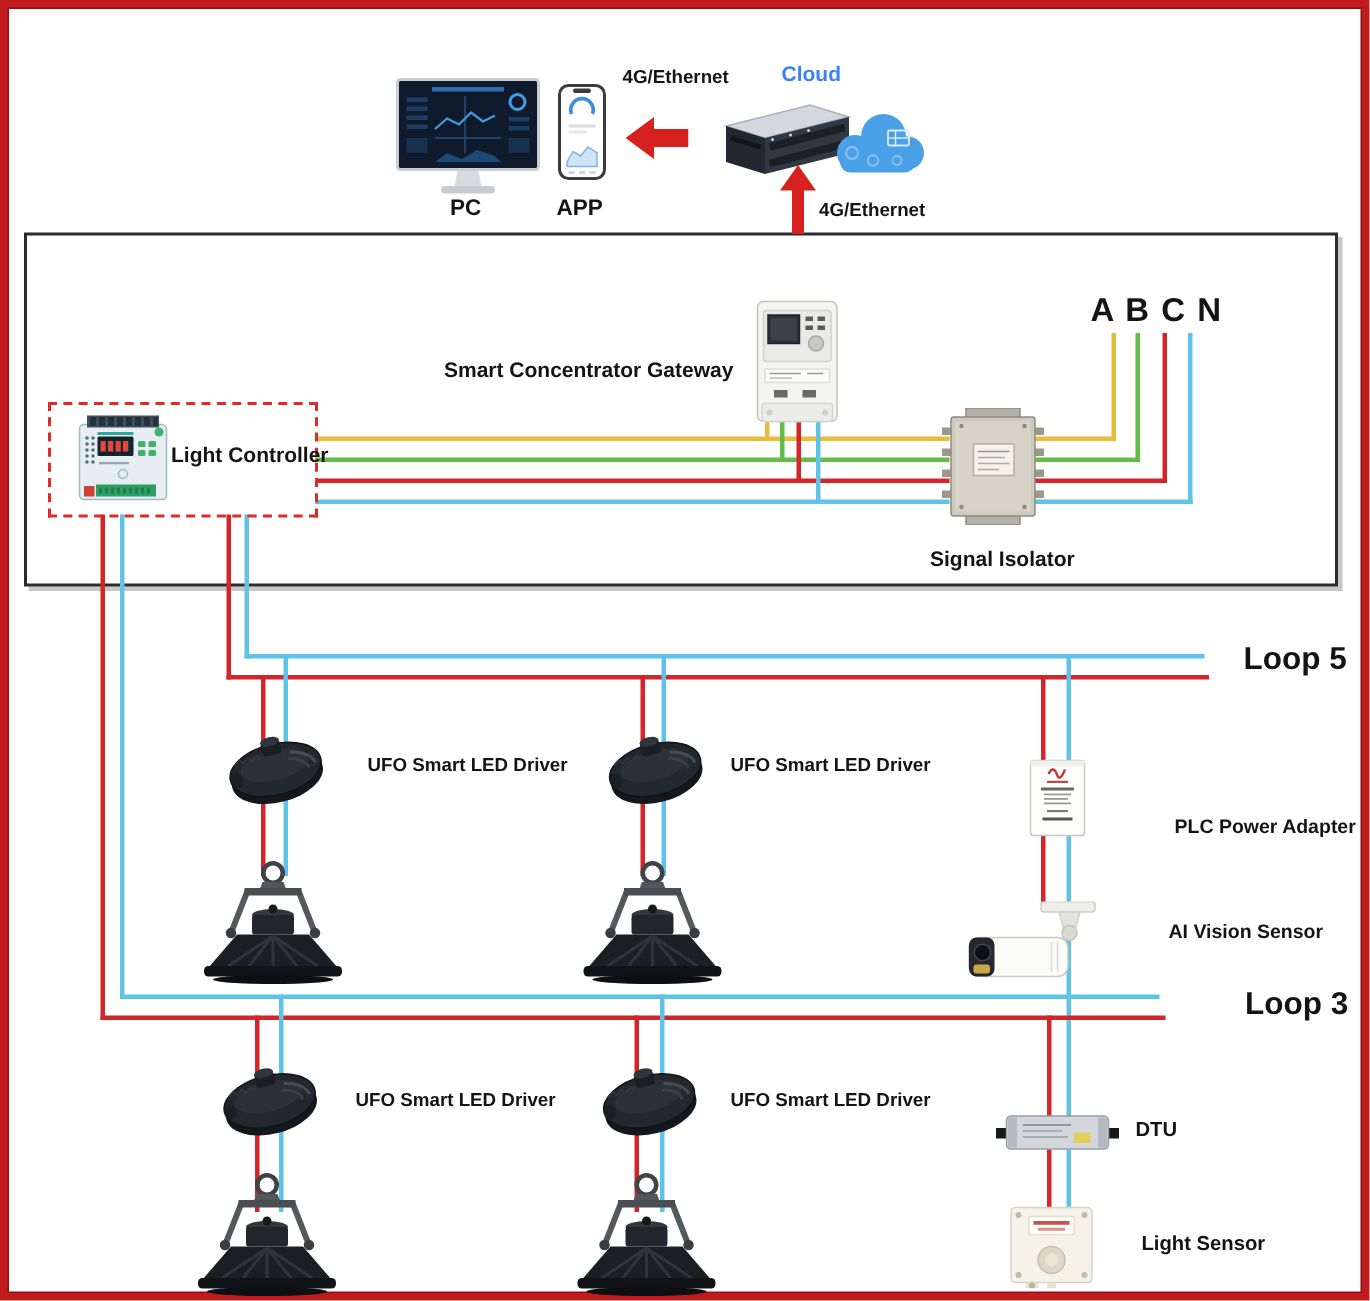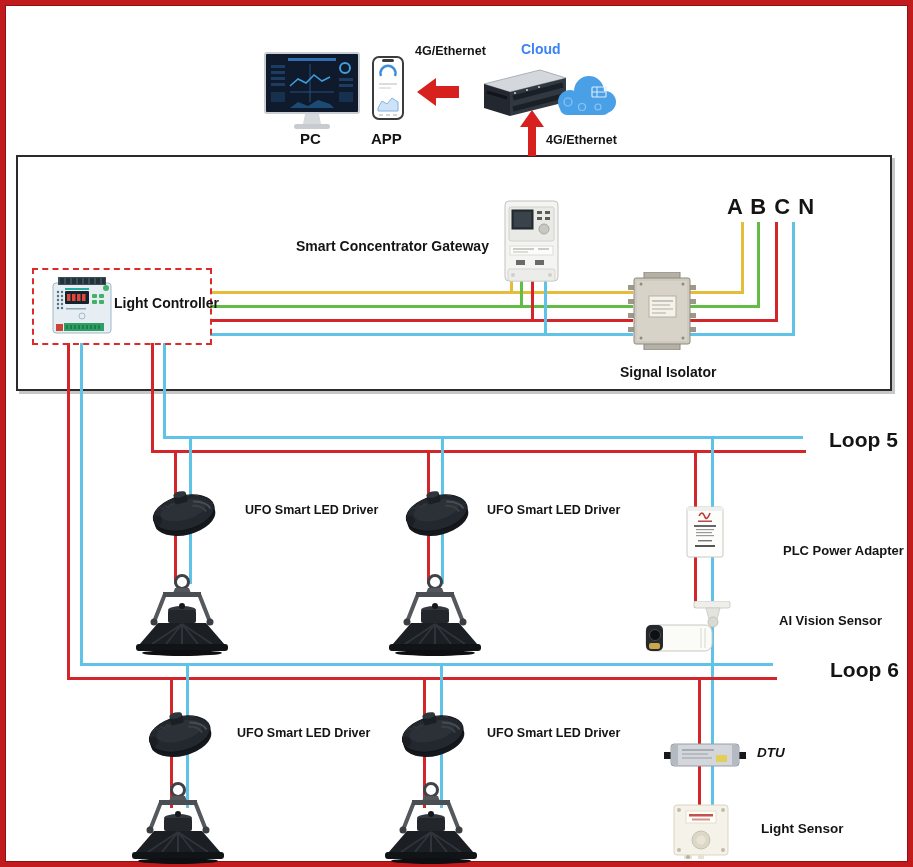--- a/index.html
+++ b/index.html
@@ -230,21 +230,21 @@
 
   <div class="v-wire red" style="left:174px;top:450px;height:134px;"></div>
   <div class="v-wire blue" style="left:189px;top:436px;height:148px;"></div>
   <div class="v-wire red" style="left:427px;top:450px;height:134px;"></div>
   <div class="v-wire blue" style="left:441px;top:436px;height:148px;"></div>
   <div class="v-wire red" style="left:694px;top:450px;height:158px;"></div>
   <div class="v-wire blue" style="left:711px;top:436px;height:374px;"></div>
 
   <div class="h-wire blue" style="left:80px;top:663px;width:693px;"></div>
   <div class="h-wire red" style="left:67px;top:677px;width:710px;"></div>
-  <div class="lbl" style="left:830px;top:658px;font-size:21px;">Loop 6</div>
+  <div class="lbl" style="left:830px;top:658px;font-size:21px;">Loop 3</div>
 
   <div class="v-wire red" style="left:170px;top:677px;height:131px;"></div>
   <div class="v-wire blue" style="left:186px;top:663px;height:145px;"></div>
   <div class="v-wire red" style="left:423px;top:677px;height:131px;"></div>
   <div class="v-wire blue" style="left:440px;top:663px;height:145px;"></div>
   <div class="v-wire red" style="left:698px;top:677px;height:133px;"></div>
 
   <svg class="dev" style="left:150px;top:484px;" width="68" height="58" viewBox="0 0 68 58">
     <g transform="rotate(-14 34 30)">
       <ellipse cx="34" cy="34" rx="31" ry="17" fill="#14171b"></ellipse>
@@ -395,21 +395,21 @@
     <rect x="0" y="12" width="10" height="7" fill="#17181a"></rect>
     <rect x="72" y="12" width="10" height="7" fill="#17181a"></rect>
     <rect x="7" y="4" width="68" height="22" rx="3" fill="#d3d6da" stroke="#989ea6"></rect>
     <rect x="8" y="5" width="6" height="20" fill="#b4bac1"></rect>
     <rect x="68" y="5" width="6" height="20" fill="#b4bac1"></rect>
     <line x1="18" y1="10" x2="50" y2="10" stroke="#7d838b"></line>
     <line x1="18" y1="14" x2="44" y2="14" stroke="#9aa0a8"></line>
     <line x1="18" y1="18" x2="48" y2="18" stroke="#9aa0a8"></line>
     <rect x="52" y="15" width="11" height="7" fill="#e3cf58"></rect>
   </svg>
-  <div class="lbl" style="left:757px;top:745px;font-size:13.5px;font-style:italic;">DTU</div>
+  <div class="lbl" style="left:757px;top:745px;font-size:13.5px;">DTU</div>
 
   <svg class="dev" style="left:672px;top:803px;" width="58" height="56" viewBox="0 0 58 56">
     <rect x="2" y="2" width="54" height="50" rx="3" fill="#f5f3e9" stroke="#d9d5c3"></rect>
     <circle cx="7" cy="7" r="2" fill="#c2bcaa"></circle>
       <circle cx="51" cy="7" r="2" fill="#c2bcaa"></circle>
       <circle cx="7" cy="47" r="2" fill="#c2bcaa"></circle>
       <circle cx="51" cy="47" r="2" fill="#c2bcaa"></circle>
     <rect x="14" y="8" width="30" height="12" fill="#fffef8" stroke="#e3dfcf"></rect>
     <rect x="17" y="11" width="24" height="2.5" fill="#c4524e"></rect>
     <rect x="20" y="15.5" width="18" height="2" fill="#d8938f"></rect>

